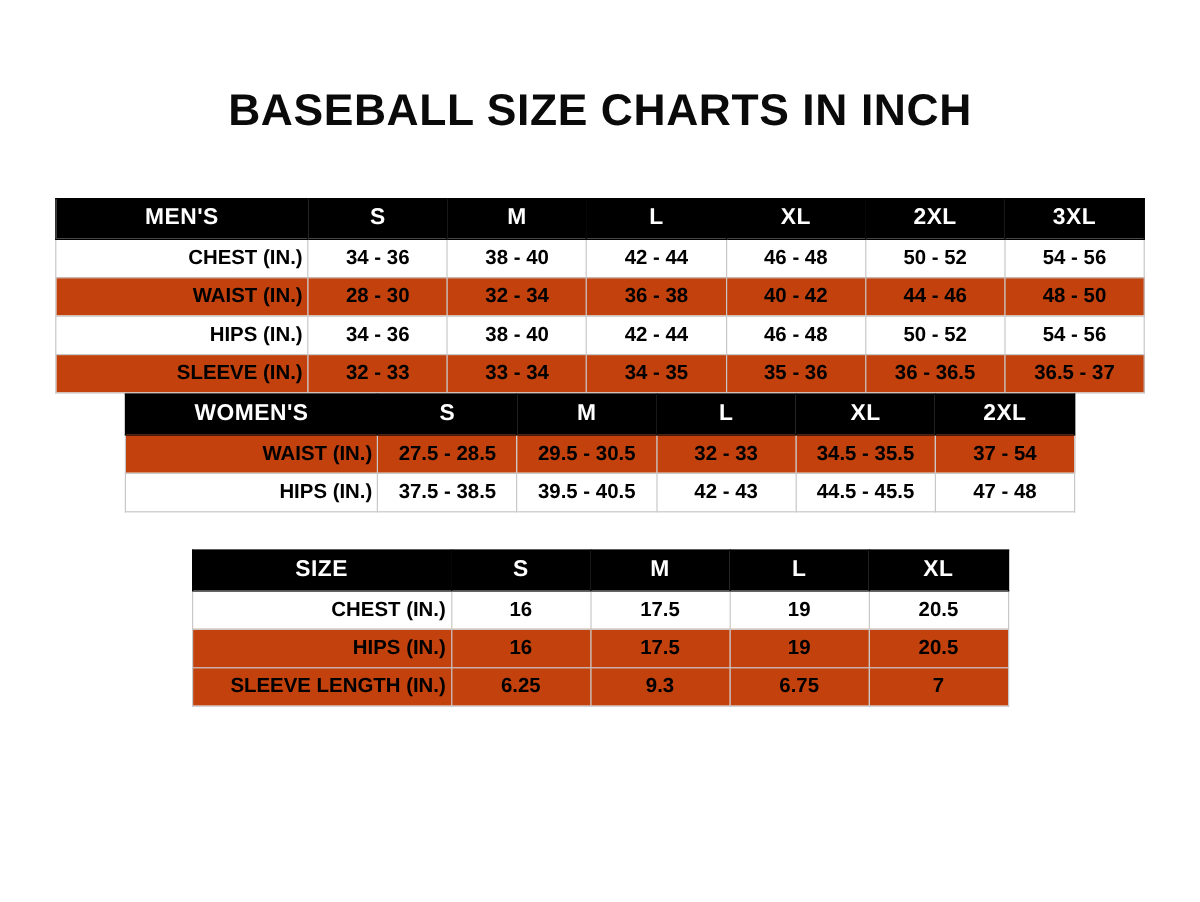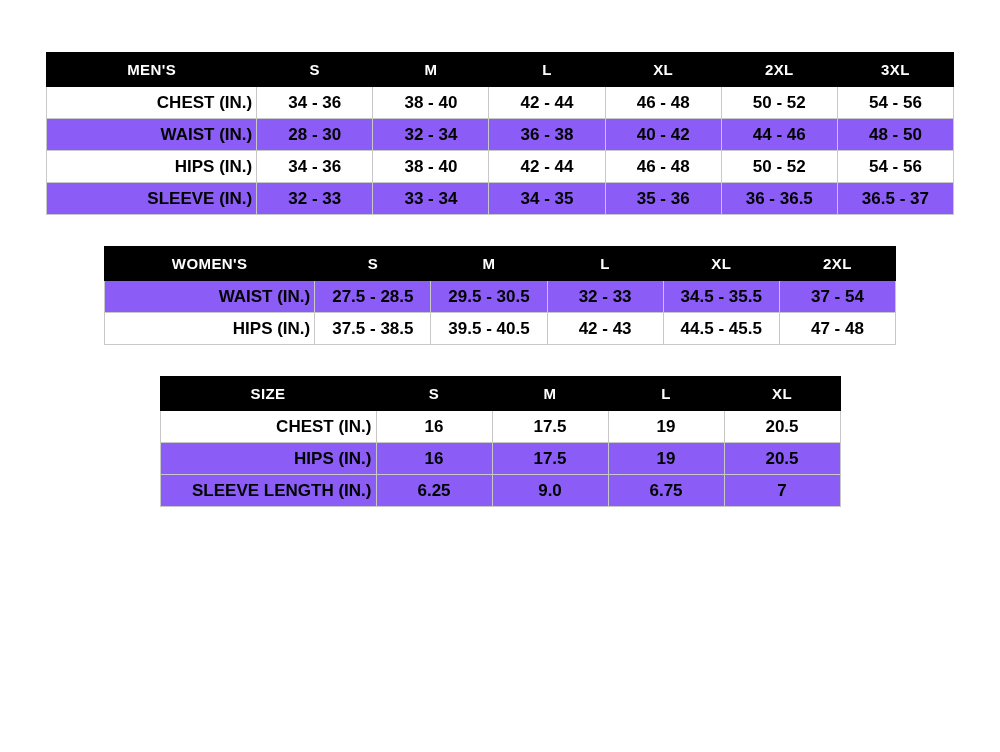--- a/index.html
+++ b/index.html
@@ -31,64 +31,65 @@
   }
   .tables {
     margin-top: 52px;
   }
   table {
     border-collapse: collapse;
     margin: 0 auto;
     table-layout: fixed;
   }
   table.men    { width: 908px; }
-  table.women  { width: 792px; margin-top: 31px; }
+  table.women  { width: 792px; }
   table.youth  { width: 680px; margin-top: 31px; }
 
   th, td {
     border: 1px solid #c8c8c8;
     text-align: center;
     font-size: 17px;
     font-weight: bold;
     height: 31px;
     padding: 0 4px;
     white-space: nowrap;
     background: #ffffff;
   }
   thead th {
     background: #000000;
     color: #ffffff;
     border: 1px solid #000000;
     height: 33px;
-    font-size: 15px;
+    font-size: 19px;
     letter-spacing: 0.4px;
   }
   thead th.rowhead {
     text-align: center;
   }
   tbody tr.alt td {
-    background: #8b5cf6;
+    background: #c2410c;
   }
   tbody td.rowhead {
     font-weight: bold;
     text-align: right;
   }
   
   table.men col.c0   { width: 210px; }
   table.men col.c    { width: 116px; }
   table.women col.c0 { width: 210px; }
   table.women col.c  { width: 116px; }
   table.youth col.c0 { width: 216px; }
   table.youth col.c  { width: 116px; }
 </style>
 </head>
 <body>
 
 <div class="page">
 
+  <div class="title">BASEBALL SIZE CHARTS IN INCH</div>
 
   <div class="tables">
 
     <table class="men">
       <colgroup>
         <col class="c0">
           <col class="c">
           <col class="c">
           <col class="c">
           <col class="c">
@@ -213,21 +214,21 @@
         <tr class="alt">
           <td class="rowhead">HIPS (IN.)</td>
           <td>16</td>
           <td>17.5</td>
           <td>19</td>
           <td>20.5</td>
         </tr>
         <tr class="alt">
           <td class="rowhead">SLEEVE LENGTH (IN.)</td>
           <td>6.25</td>
-          <td>9.0</td>
+          <td>9.3</td>
           <td>6.75</td>
           <td>7</td>
         </tr>
       </tbody>
     </table>
 
   </div>
 </div>
 
 </body></html>

